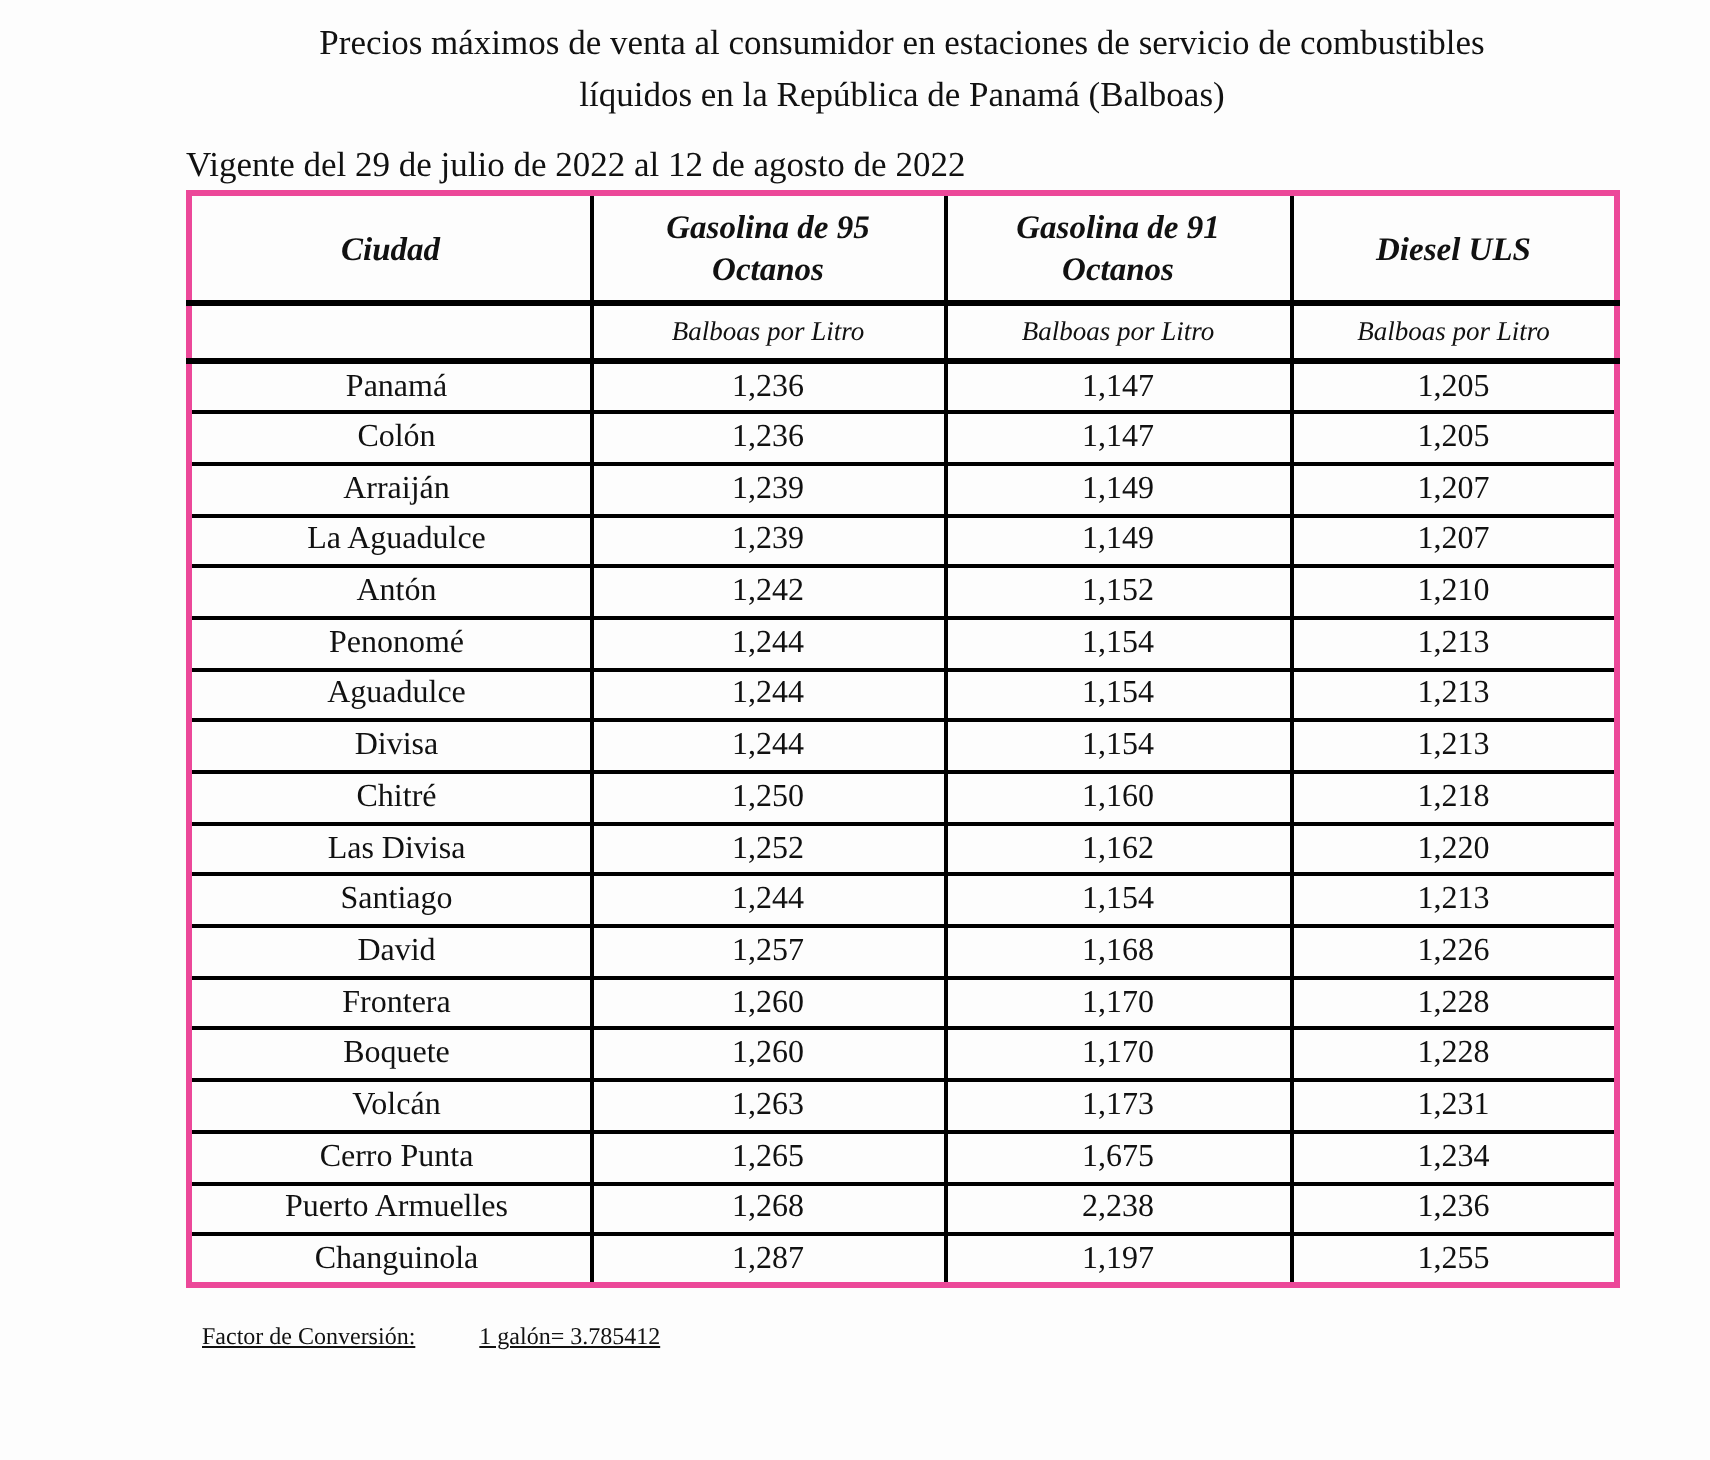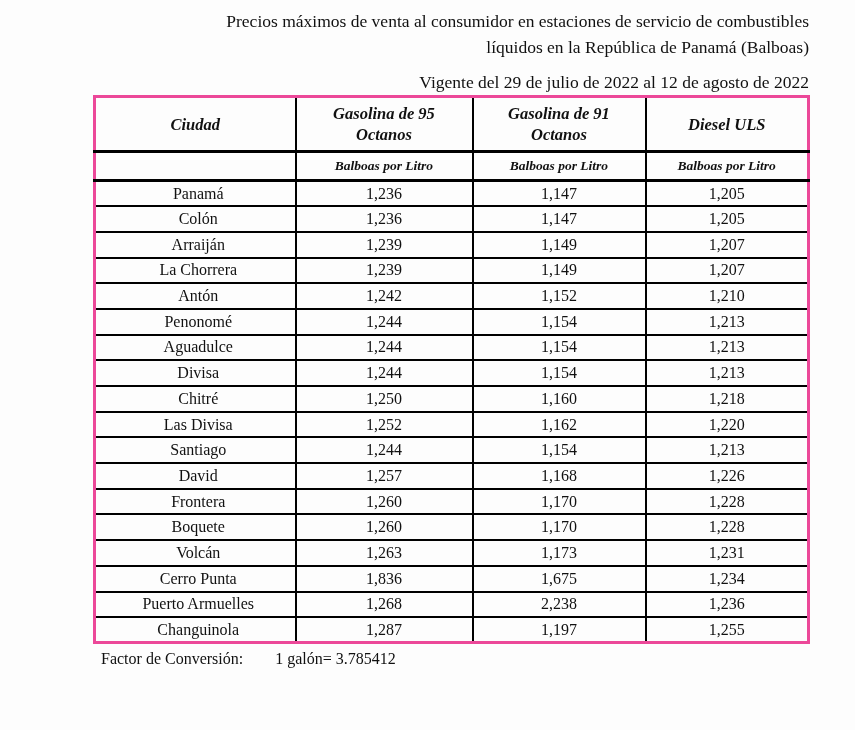--- a/index.html
+++ b/index.html
@@ -9,27 +9,27 @@
     color: #111;
     font-family: "Liberation Serif", "DejaVu Serif", serif;
     overflow: hidden;
   }
   .content {
     margin-left: 93px;
     width: 716px;
     padding-top: 8px;
   }
   .title {
-    text-align: right;
+    text-align: center;
     font-size: 17.5px;
     line-height: 26px;
     font-weight: normal;
   }
   .subtitle {
-    text-align: right;
+    text-align: left;
     font-size: 17.5px;
     margin-top: 12px;
     margin-bottom: 2px;
   }
   table.prices {
     border-collapse: collapse;
     width: 714px;
     table-layout: fixed;
     border: 3px solid #ec4899;
   }
@@ -47,41 +47,42 @@
     font-weight: bold;
     font-style: italic;
     text-align: center;
     white-space: pre-line;
     line-height: 21px;
     border-bottom: 3px solid #000;
   }
   thead tr.hdr-sub th {
     height: 29px;
     font-size: 13.5px;
-    font-weight: bold;
+    font-weight: normal;
     font-style: italic;
     text-align: center;
     border-bottom: 3px solid #000;
   }
   tbody td {
     height: 25.7px;
     font-size: 16px;
   }
   tbody td.city {
     text-align: center;
     padding-left: 6px;
   }
   tbody td.num {
     text-align: center;
     border-radius: 11px;
   }
   .footer {
-    margin-top: 6px;
+    margin-top: 17px;
     margin-left: 8px;
-    font-size: 16px;
+    font-size: 12px;
+    text-decoration: underline;
   }
   .footer .f-label { margin-right: 32px; }
 </style>
 </head>
 <body>
 
 <div class="content">
 
   <h1 class="title">
     <span>Precios máximos de venta al consumidor en estaciones de servicio de combustibles</span><br>
@@ -129,21 +130,21 @@
   </tr>
 
   <tr>
     <td class="city">Arraiján</td>
     <td class="num">1,239</td>
     <td class="num">1,149</td>
     <td class="num">1,207</td>
   </tr>
 
   <tr>
-    <td class="city">La Chorrera</td>
+    <td class="city">La Aguadulce</td>
     <td class="num">1,239</td>
     <td class="num">1,149</td>
     <td class="num">1,207</td>
   </tr>
 
   <tr>
     <td class="city">Antón</td>
     <td class="num">1,242</td>
     <td class="num">1,152</td>
     <td class="num">1,210</td>
@@ -214,21 +215,21 @@
 
   <tr>
     <td class="city">Volcán</td>
     <td class="num">1,263</td>
     <td class="num">1,173</td>
     <td class="num">1,231</td>
   </tr>
 
   <tr>
     <td class="city">Cerro Punta</td>
-    <td class="num">1,836</td>
+    <td class="num">1,265</td>
     <td class="num">1,675</td>
     <td class="num">1,234</td>
   </tr>
 
   <tr>
     <td class="city">Puerto Armuelles</td>
     <td class="num">1,268</td>
     <td class="num">2,238</td>
     <td class="num">1,236</td>
   </tr>

